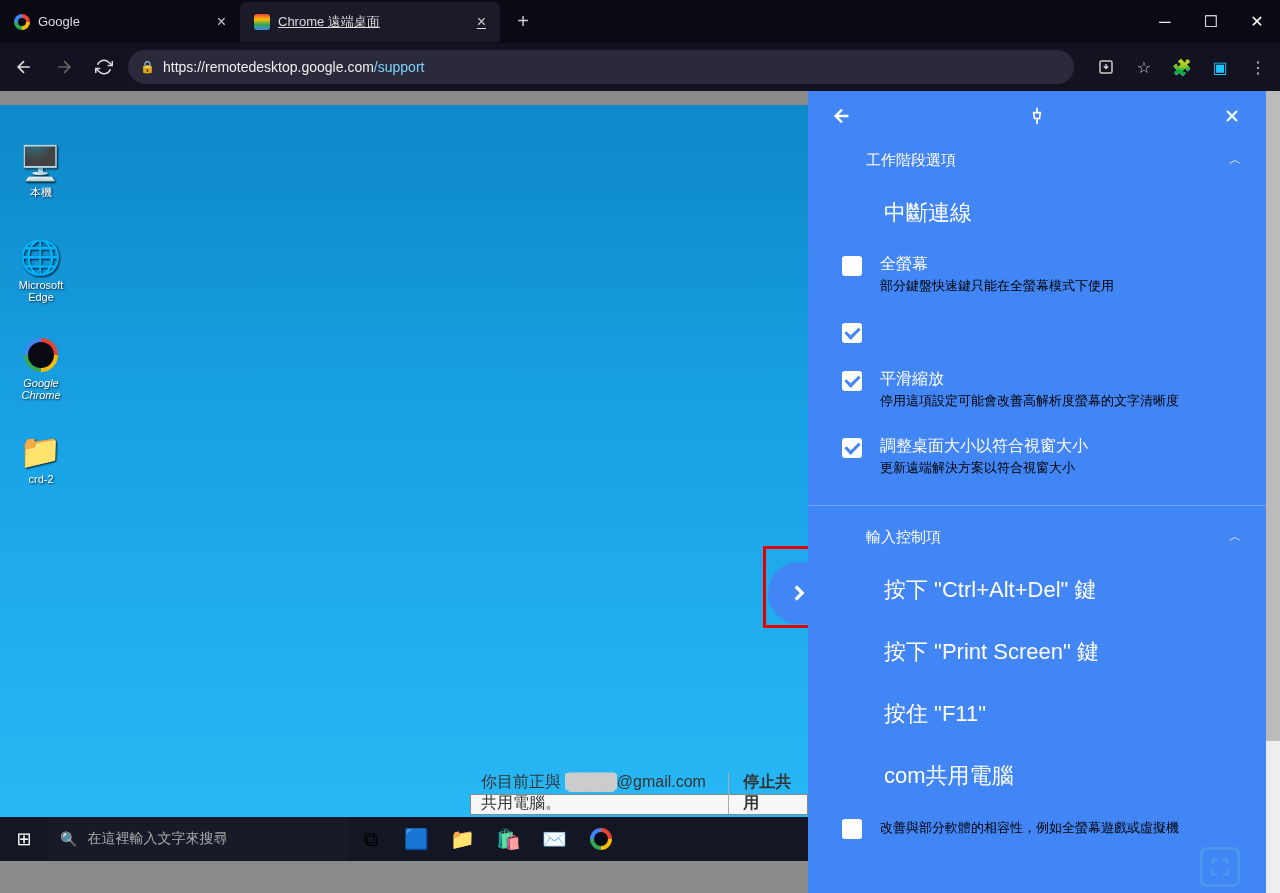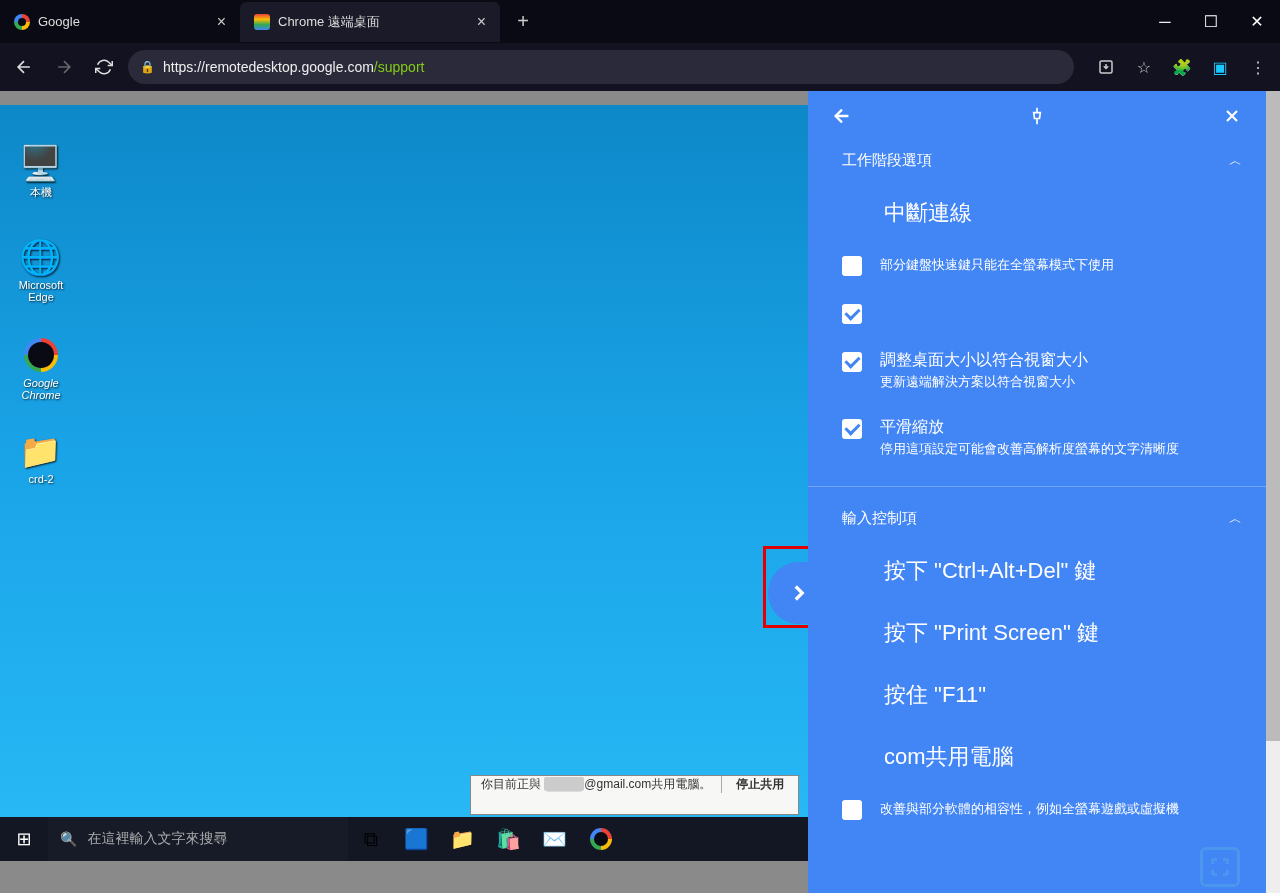--- a/index.html
+++ b/index.html
@@ -14,61 +14,61 @@
 .newtab { color: #ccc; width: 30px; height: 30px; display: flex; align-items: center; justify-content: center; font-size: 20px; margin-left: 8px; cursor: pointer; }
 .window-controls { margin-left: auto; display: flex; }
 .window-controls div { width: 46px; height: 36px; display: flex; align-items: center; justify-content: center; color: #fff; cursor: pointer; }
 
 .toolbar { height: 48px; background: #121220; display: flex; align-items: center; padding: 0 8px; gap: 8px; }
 .navbtn { width: 32px; height: 32px; display: flex; align-items: center; justify-content: center; color: #ccc; cursor: pointer; border-radius: 50%; }
 .navbtn.dim { color: #666; }
 .addressbar { flex: 1; height: 34px; background: #2a2a3a; border-radius: 17px; display: flex; align-items: center; padding: 0 12px; color: #bbb; font-size: 14px; }
 .addressbar .lock { margin-right: 8px; font-size: 12px; }
 .addressbar .url-main { color: #eee; }
-.addressbar .url-path { color: #84cc16; }
+.addressbar .url-path { color: #7dd3fc; }
 .toolbar-right { display: flex; align-items: center; gap: 10px; margin-left: 10px; }
 .toolbar-right .icon { width: 28px; height: 28px; display: flex; align-items: center; justify-content: center; color: #ccc; cursor: pointer; }
 
 
 .content { position: relative; height: 802px; background: #999; }
 .remote-wrap { width: 808px; height: 100%; background: #8a8a8a; }
 .remote-desktop { width: 808px; height: 712px; background: linear-gradient(180deg, #0d88c8 0%, #1aa4e8 50%, #27b8f5 100%); position: relative; margin-top: 14px;}
 .gray-top { position:absolute; top:0; left:0; width:808px; height:14px; background:#8a8a8a;}
 
 .dicon { position: absolute; width: 70px; text-align: center; color: #fff; font-size: 11px; text-shadow: 1px 1px 2px rgba(0,0,0,0.8); }
 .dicon .glyph { font-size: 34px; height: 40px; display: flex; align-items: center; justify-content: center; margin-bottom: 2px; }
 
-.share-bar { position: absolute; bottom: 2px; left: 470px; height: 40px; background: #f7f7f5; border: 1px solid #888; display: flex; align-items: flex-start; font-size: 12px; color: #333; }
+.share-bar { position: absolute; bottom: 2px; left: 470px; height: 21px; background: #f7f7f5; border: 1px solid #888; display: flex; align-items: flex-end; font-size: 16px; color: #333; }
 .share-bar .msg { padding: 0 10px; border-right: 1px solid #aaa; }
 .share-bar .obscured { background: #ccc; color: #ccc; border-radius: 2px; padding: 0 3px; }
 .share-bar .stop { padding: 0 14px; font-weight: 700; cursor: pointer; }
 
 .taskbar { position: absolute; bottom: 0; left: 0; width: 808px; height: 44px; background: #131723; display: flex; align-items: center; }
 .taskbar .start { width: 48px; height: 100%; display: flex; align-items: center; justify-content: center; color: #fff; font-size: 18px; }
 .taskbar .search { flex: 0 0 300px; height: 100%; display: flex; align-items: center; background: #171b28; color: #aaa; font-size: 14px; padding: 0 12px; gap: 10px; }
 .taskbar .ticons { display: flex; align-items: center; height: 100%; }
 .taskbar .ticons div { width: 46px; height: 100%; display: flex; align-items: center; justify-content: center; font-size: 20px; }
 
 
 .sidepanel { position: absolute; top: 91px; right: 14px; width: 458px; height: 802px; background: #4285f4; color: #fff; }
 .panel-header { height: 50px; display: flex; align-items: center; padding: 0 16px; }
 .panel-header .ic { width: 36px; height: 36px; display: flex; align-items: center; justify-content: center; cursor: pointer; }
 .panel-header .spacer { flex: 1; }
 .scrollbar { position: absolute; top: 91px; right: 0; width: 14px; height: 802px; background: #eee; }
 .scrollbar .thumb { width: 100%; background: #bbb; position: absolute; }
 
 .panel-body { padding: 0 24px 0 34px; }
-.section-title { display: flex; align-items: flex-end; justify-content: space-between; font-size: 15px; padding: 10px 0 12px; cursor: pointer; }
+.section-title { display: flex; align-items: flex-start; justify-content: space-between; font-size: 15px; padding: 10px 0 12px; cursor: pointer; margin-left: 24px; }
 .section-title .chev { font-size: 13px; }
 .action-item { padding: 16px 0 16px 42px; font-size: 22px; font-weight: 500; cursor: pointer; }
 .check-row { display: flex; padding: 10px 0 16px; gap: 18px; cursor: pointer; }
 .checkbox { width: 20px; height: 20px; border-radius: 3px; background: #fff; flex-shrink: 0; display: flex; align-items: center; justify-content: center; margin-top:2px;}
 .checkbox.checked::after { content:""; width:6px; height:11px; border: solid #4285f4; border-width: 0 3px 3px 0; transform: rotate(45deg) translate(-1px,-1px); }
 .check-row .txt .t1 { font-size: 16px; font-weight: 500; }
-.check-row .txt .t2 { font-size: 13px; color: #ffffff; margin-top: 2px; }
+.check-row .txt .t2 { font-size: 13px; color: #000000; margin-top: 2px; }
 .divider { border: none; border-top: 1px solid rgba(255,255,255,0.25); margin: 12px -24px 12px -34px; }
 
 
 .expand-handle { position: absolute; top: 471px; left: 768px; width: 62px; height: 62px; background: #4285f4; border-radius: 31px 0 0 31px; display: flex; align-items: center; justify-content: center; color: #fff; }
 .red-box { position: absolute; top: 455px; left: 763px; width: 68px; height: 82px; border: 3px solid #e20000; pointer-events:none;}
 
 
 .watermark { position: absolute; right: 40px; bottom: 6px; color: rgba(88,172,230,0.45); font-size: 30px; font-weight: 700; pointer-events: none; display:flex; align-items:center; gap:10px;}
 .watermark .wlogo { width:40px; height:40px; border:3px solid rgba(88,172,230,0.45); border-radius:6px; position:relative;}
 .watermark .wlogo::after{ content:""; position:absolute; inset:8px; border:3px dashed rgba(88,172,230,0.45); border-radius:3px;}
@@ -86,21 +86,21 @@
 
 <div class="titlebar">
   <div class="stars"></div>
   <div class="tab">
     <span class="favicon">
         <span class="gfav"></span>
       </span>
     <span>Google</span>
     <span class="close">×</span>
   </div>
-  <div class="tab active" style="min-width:260px;">
+  <div class="tab active" style="min-width:260px;text-decoration:underline;">
     <span class="favicon">
         <span class="crdfav"></span>
       </span>
     <span>Chrome 遠端桌面</span>
     <span class="close">×</span>
   </div>
   <div class="newtab">+</div>
   <div class="window-controls">
     <div>─</div>
     <div>☐</div>
@@ -230,38 +230,39 @@
   <div class="panel-body">
     <div class="section-title">
       <span>工作階段選項</span>
       <span class="chev">︿</span>
     </div>
     <div class="action-item">中斷連線</div>
 
     <div class="check-row">
       <div class="checkbox"></div>
       <div class="txt">
+          <div class="t1">全螢幕</div>
           <div class="t2">部分鍵盤快速鍵只能在全螢幕模式下使用</div>
         </div>
     </div>
     <div class="check-row">
       <div class="checkbox checked"></div>
+    </div>
+    <div class="check-row">
+      <div class="checkbox checked"></div>
+      <div class="txt">
+          <div class="t1">平滑縮放</div>
+          <div class="t2">停用這項設定可能會改善高解析度螢幕的文字清晰度</div>
+        </div>
     </div>
     <div class="check-row">
       <div class="checkbox checked"></div>
       <div class="txt">
           <div class="t1">調整桌面大小以符合視窗大小</div>
           <div class="t2">更新遠端解決方案以符合視窗大小</div>
-        </div>
-    </div>
-    <div class="check-row">
-      <div class="checkbox checked"></div>
-      <div class="txt">
-          <div class="t1">平滑縮放</div>
-          <div class="t2">停用這項設定可能會改善高解析度螢幕的文字清晰度</div>
         </div>
     </div>
 
     <hr class="divider">
 
     <div class="section-title">
       <span>輸入控制項</span>
       <span class="chev">︿</span>
     </div>
     <div class="action-item">按下 "Ctrl+Alt+Del" 鍵</div>

